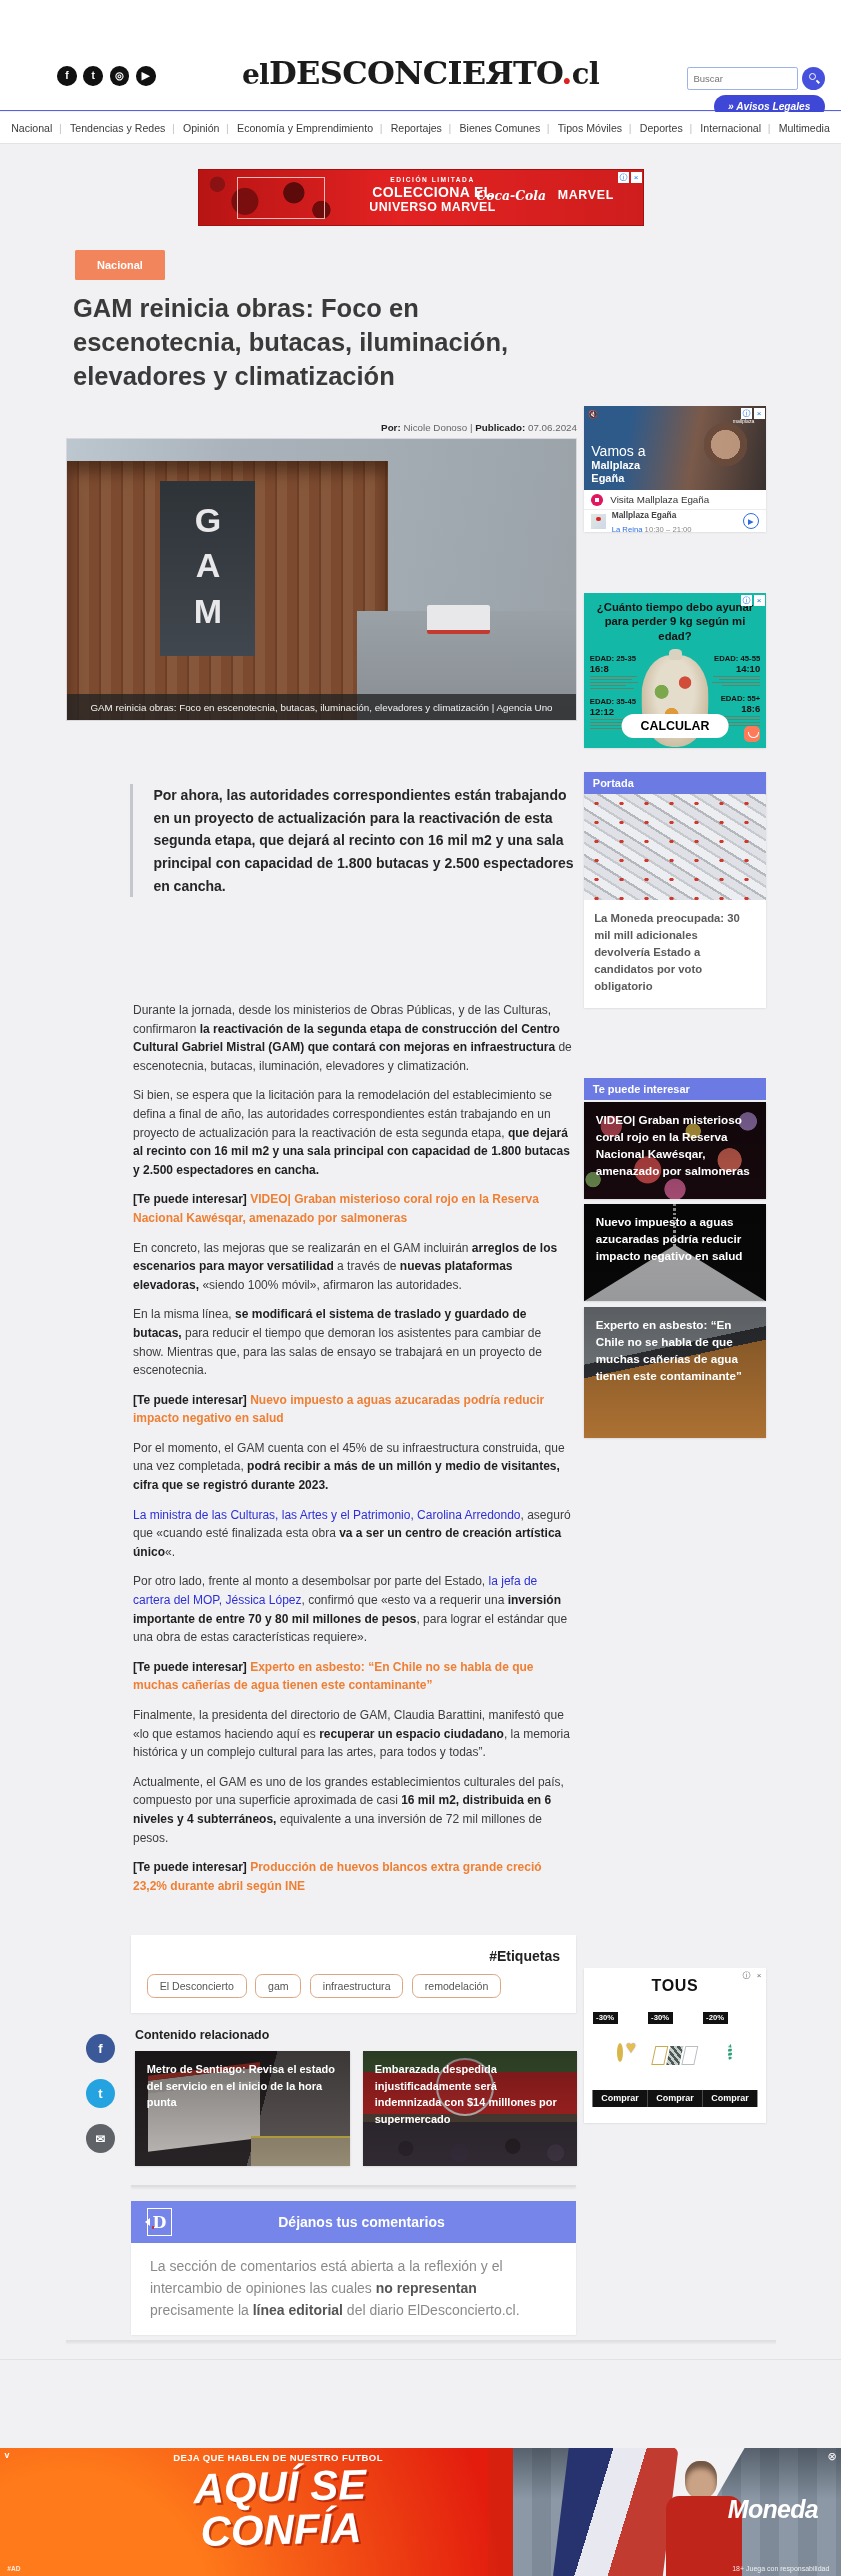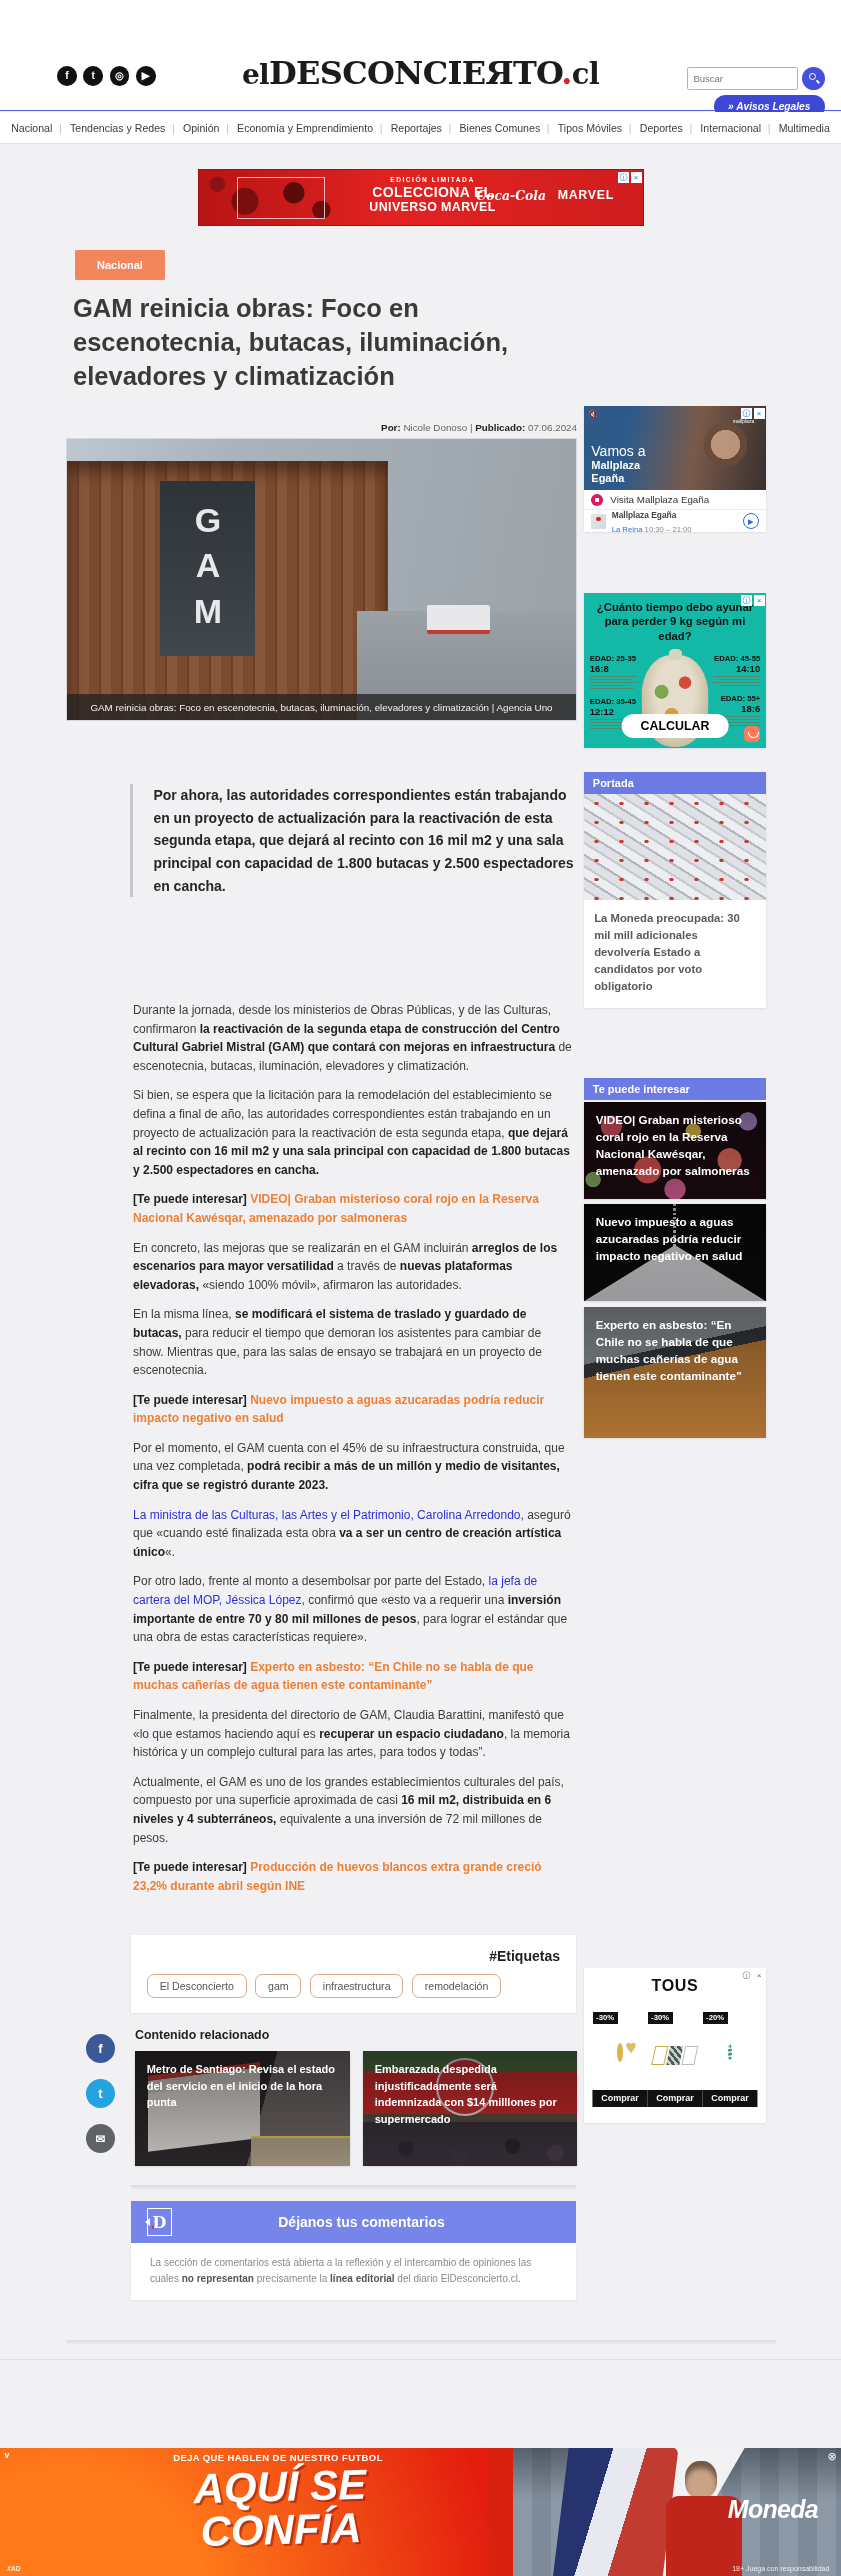--- a/index.html
+++ b/index.html
@@ -160,21 +160,21 @@
   .img-super::after{content:"";position:absolute;left:34%;top:6%;width:54px;height:54px;border-radius:50%;background:#d03030;border:2.9px solid #e8e0e0;}
   .img-super::before{content:"";position:absolute;left:0;bottom:0;width:100%;height:38%;background:radial-gradient(circle at 20% 60%,#2e2630 0 7.3px,transparent 8px),radial-gradient(circle at 45% 70%,#3a3240 0 8.8px,transparent 9.5px),radial-gradient(circle at 70% 55%,#2a2228 0 7.3px,transparent 8px),radial-gradient(circle at 90% 70%,#443a48 0 8px,transparent 8.8px),#38303a;}
   .rel-title{position:absolute;left:0;top:0;width:100%;height:100%;padding:10.2px 11.7px;color:#fff;font-size:11px;font-weight:bold;line-height:1.5;background:linear-gradient(180deg,rgba(0,0,0,.45),rgba(0,0,0,.12));}
   .soft-div{position:absolute;left:131px;top:2185px;width:445px;height:1.5px;background:#dcdce2;box-shadow:0 1.5px 2.2px rgba(0,0,0,.08);}
   
   .cmt-banner{position:absolute;left:131px;top:2201px;width:445px;height:42px;background:#7585ea;display:flex;align-items:center;cursor:pointer;}
   .cmt-logo{width:25px;height:28px;border:1.5px solid #fff;margin-left:16px;position:relative;display:flex;align-items:center;justify-content:center;color:#fff;font-size:16px;font-weight:bold;font-family:"DejaVu Serif",serif;}
   .cmt-logo::before{content:"";position:absolute;left:-6.6px;top:8.8px;border:4.4px solid transparent;border-right:5.8px solid #fff;}
   .cmt-logo i{position:absolute;left:3.6px;bottom:5.8px;width:2.9px;height:2.9px;border-radius:50%;background:#d22;}
   .cmt-label{flex:1;text-align:center;color:#fff;font-size:14px;font-weight:bold;margin-right:25px;}
-  .disclaimer{position:absolute;left:131px;top:2243px;width:445px;background:#fff;padding:11.7px 19px 13px;font-size:10px;color:#8a8a8a;line-height:1.6;box-shadow:0 0.7px 2.2px rgba(0,0,0,.08);}
+  .disclaimer{position:absolute;left:131px;top:2243px;width:445px;background:#fff;padding:11.7px 19px 13px;font-size:14px;color:#8a8a8a;line-height:1.6;box-shadow:0 0.7px 2.2px rgba(0,0,0,.08);}
   .seg-db{font-weight:bold;color:#555;}
   .hr-soft{position:absolute;left:66px;top:2340px;width:710px;height:1.5px;background:#e0e0e4;box-shadow:0 1.5px 1.5px rgba(0,0,0,.06);}
   .hr-full{position:absolute;left:0;top:2359px;width:841px;height:0.7px;background:#e2e2e6;}
   
   .bot{position:absolute;left:0;top:2448px;width:841px;height:128px;overflow:hidden;cursor:pointer;
        background:radial-gradient(circle at 8% 130%,#ff7a1a 0 18%,transparent 55%),linear-gradient(90deg,#e31c0e 0 58%,#d8200f 58% 100%);}
   .bot-photo{position:absolute;right:0;top:0;width:328px;height:128px;
        background:linear-gradient(180deg,rgba(20,30,40,.45),rgba(20,30,40,0) 40%),repeating-linear-gradient(90deg,#8d98a6 0 19px,#7f8a98 19px 38px);}
   .bot-slash{position:absolute;right:88px;top:-14.6px;width:168px;height:160px;background:#f2f2f4;clip-path:polygon(55% 0,100% 0,45% 100%,0 100%);}
   .bot-flag{position:absolute;right:171px;top:-7.3px;width:109px;height:146px;transform:rotate(7deg);

